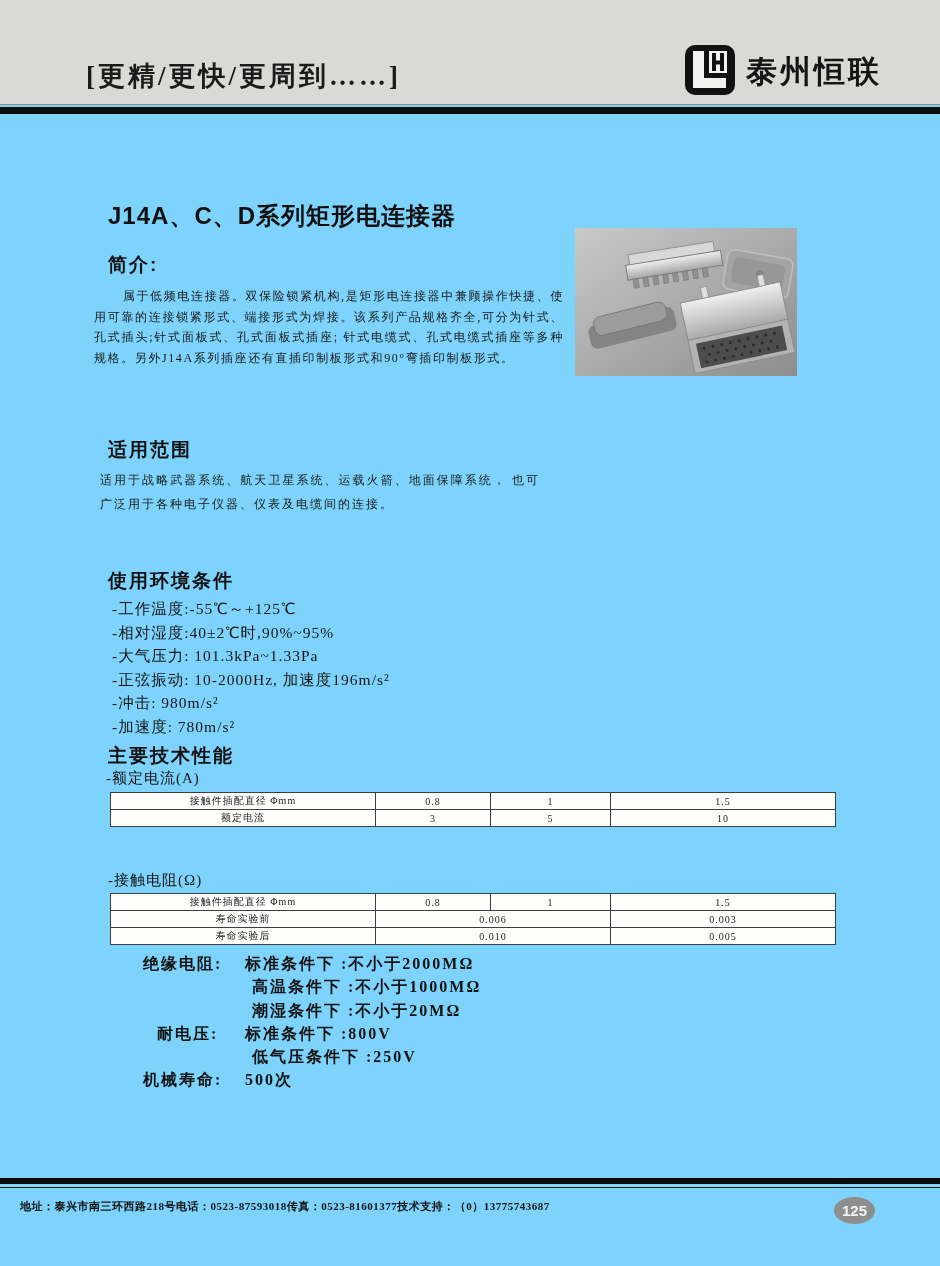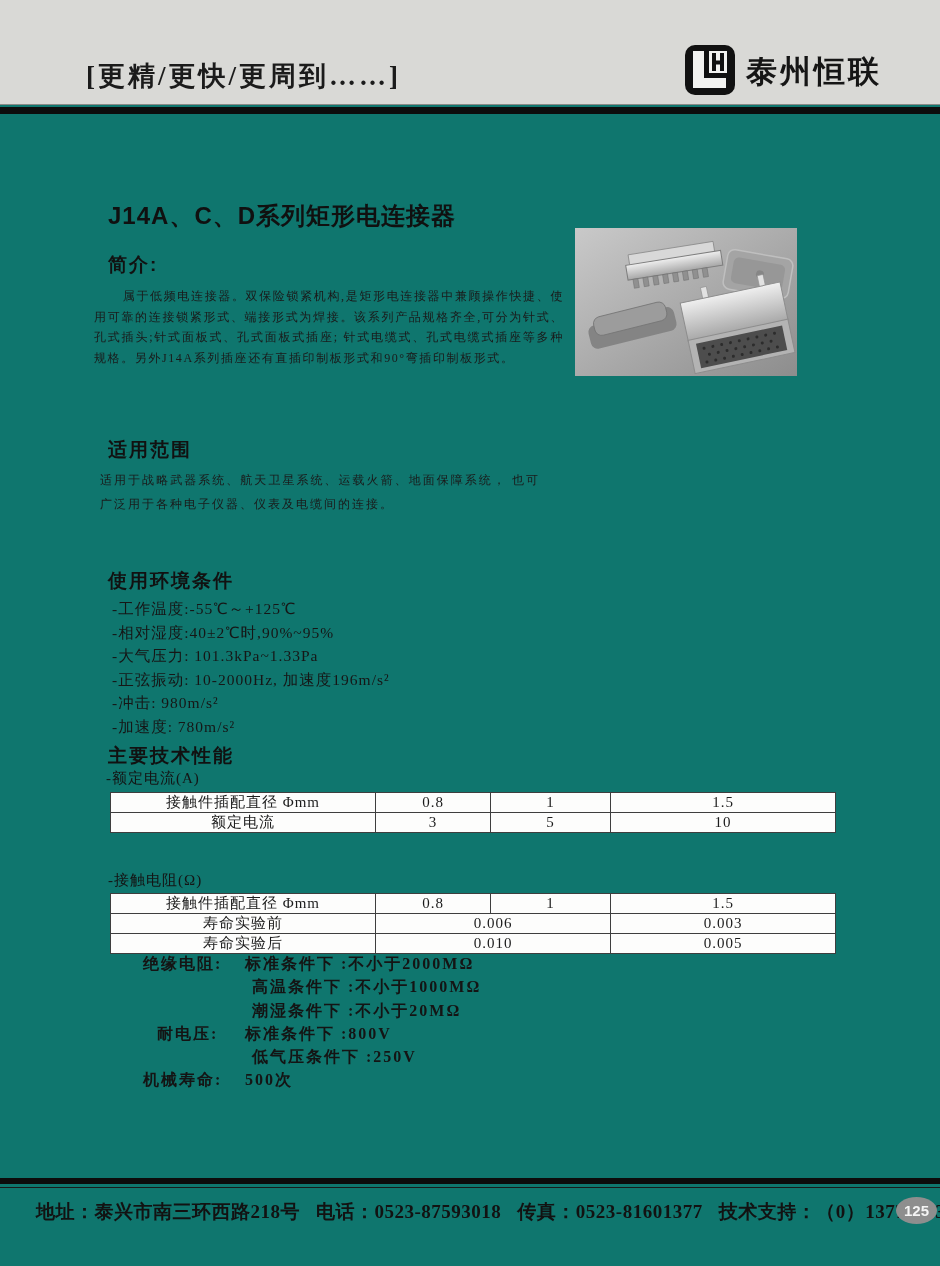--- a/index.html
+++ b/index.html
@@ -1,20 +1,20 @@
 <!DOCTYPE html>
 <html><head>
 <meta charset="utf-8">
 <style>
   html,body{margin:0;padding:0;background:#e8e8e6;}
   .page{
     position:relative;
     width:940px;height:1266px;
     margin:0 auto;
-    background:#0f766e;
+    background:#7dd3fc;
     overflow:hidden;
     font-family:"Liberation Serif", serif;
     color:#161616;
   }
   
   .header{
     position:absolute;left:0;top:0;width:940px;height:104px;
     background:#d9d9d6;
     border-bottom:1px solid #8a8a86;
   }
@@ -56,21 +56,21 @@
   }
   .env-list div{white-space:nowrap;}
   
   .tbl-caption{
     position:absolute;font-size:15px;font-weight:normal;letter-spacing:1px;
     color:#141414;
   }
   table.spec{
     position:absolute;left:110px;width:725px;
     border-collapse:collapse;table-layout:fixed;
-    font-size:15px;color:#1c1c1c;background:#fdfdfc;
+    font-size:10px;color:#1c1c1c;background:#fdfdfc;
   }
   table.spec td{
     border:1px solid #3e3e3e;
     text-align:center;vertical-align:middle;
     height:16px;padding:0 4px;letter-spacing:1px;
   }
   
   .specs{
     position:absolute;left:95px;top:952px;
     font-size:16px;font-weight:bold;letter-spacing:2px;
@@ -83,27 +83,26 @@
   .spec-value.pad{padding-left:7px;}
   
   .photo{
     position:absolute;left:575px;top:228px;width:222px;height:148px;
   }
   
   .foot-rule1{position:absolute;left:0;top:1178px;width:940px;height:6px;background:#0c0c0c;}
   .foot-rule2{position:absolute;left:0;top:1187px;width:940px;height:1px;background:#1a1a1a;}
   .footer-text{
     position:absolute;left:20px;top:1199px;width:810px;
-    display:flex;gap:16px;
-    font-size:19px;font-weight:bold;letter-spacing:0.5px;color:#121212;
+    display:flex;
+    font-size:11px;font-weight:bold;letter-spacing:0.5px;color:#121212;
     white-space:nowrap;
-    margin-left:16px;
   }
   .page-badge{
-    position:absolute;left:896px;top:1197px;width:41px;height:27px;
+    position:absolute;left:834px;top:1197px;width:41px;height:27px;
     background:#8e8e8e;border-radius:50%;
     color:#f4f4f4;font-family:"Liberation Sans", sans-serif;
     font-size:15px;font-weight:bold;
     display:flex;align-items:center;justify-content:center;letter-spacing:0;
   }
 </style>
 </head>
 <body>
 
 <div class="page">

